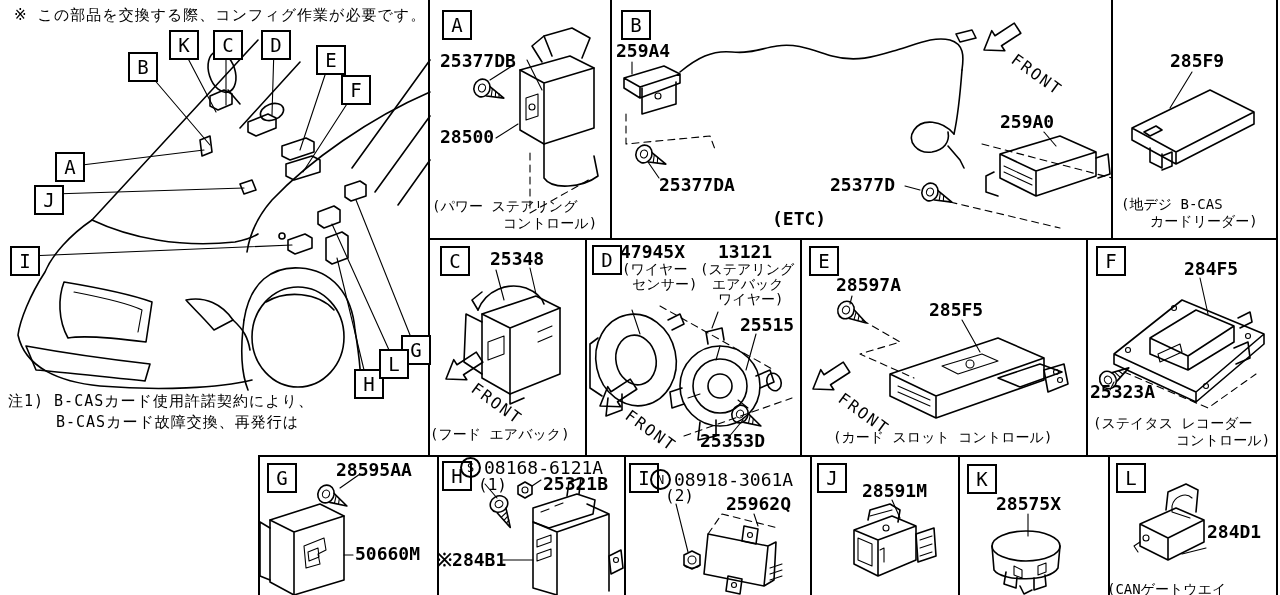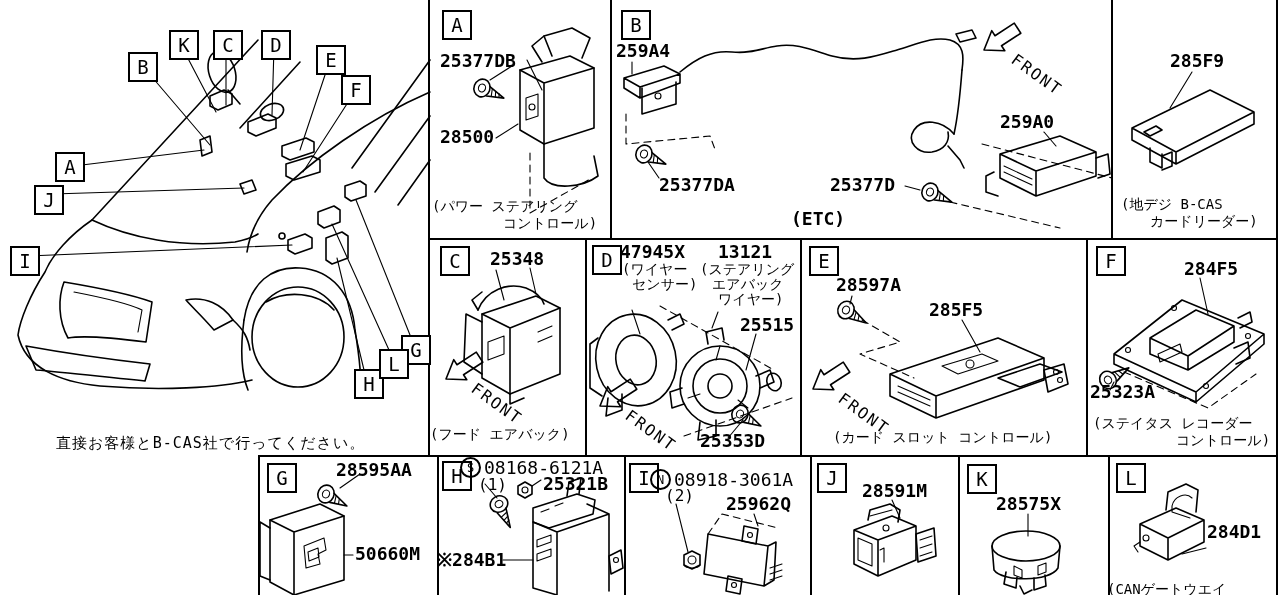--- a/index.html
+++ b/index.html
@@ -40,21 +40,23 @@
   <div class="vline" style="left:1086px;top:238px;height:219px"></div>
   <div class="hline" style="left:258px;top:455px;width:1020px"></div>
   <div class="vline" style="left:258px;top:455px;height:140px"></div>
   <div class="vline" style="left:437px;top:455px;height:140px"></div>
   <div class="vline" style="left:624px;top:455px;height:140px"></div>
   <div class="vline" style="left:810px;top:455px;height:140px"></div>
   <div class="vline" style="left:958px;top:455px;height:140px"></div>
   <div class="vline" style="left:1108px;top:455px;height:140px"></div>
   <div class="vline" style="left:1276px;top:0;height:595px"></div>
 
-  <div class="note" style="left:56px;top:436px">直接お客様とB-CAS社で行ってください。</div>
+  <div class="note" style="left:14px;top:8px">※ この部品を交換する際、コンフィグ作業が必要です。</div>
+  <div class="note" style="left:8px;top:394px">注1) B-CASカード使用許諾契約により、</div>
+  <div class="note" style="left:56px;top:415px">B-CASカード故障交換、再発行は</div>
 
   <svg style="left:0;top:20px" width="430" height="437" viewBox="0 0 430 437">
 
     <path d="M258,20 L92,200"></path>
     <path d="M300,42 L240,108"></path>
     <path d="M430,40 L352,148"></path>
     <path d="M430,96 L375,172"></path>
     <path d="M430,140 L398,185"></path>
 
     <path d="M430,72 C370,98 310,140 272,180 C258,196 250,212 247,232"></path>
@@ -144,21 +146,21 @@
     <path class="dash thin" d="M98,125 L98,185"></path>
     <path class="dash thin" d="M98,185 L160,150"></path>
     <path class="thin" d="M64,110 L86,96"></path>
   </svg>
 
   <div class="lbox" style="left:621px;top:10px">B</div>
   <div class="pn" style="left:616px;top:42px">259A4</div>
   <div class="pn" style="left:659px;top:176px">25377DA</div>
   <div class="pn" style="left:830px;top:176px">25377D</div>
   <div class="pn" style="left:1000px;top:113px">259A0</div>
-  <div class="pn" style="left:791px;top:210px">(ETC)</div>
+  <div class="pn" style="left:772px;top:210px">(ETC)</div>
   <svg style="left:612px;top:26px" width="496" height="205" viewBox="0 0 496 205">
     <path class="thin" d="M20,36 L20,48"></path>
     <path d="M12,52 L52,40 L68,48 L28,61 Z M12,52 L12,62 L28,72 L28,61 M68,48 L68,57 L28,72"></path>
     <path d="M30,62 L30,88 L64,78 L64,56"></path>
       <circle class="thin" cx="46" cy="70" r="3"></circle>
     <path d="M68,46 C85,32 100,24 120,26 C140,28 150,22 165,20 C185,17 200,24 220,30 C245,37 265,30 285,24 C305,18 322,10 338,14 C352,18 352,30 350,44"></path>
     <path d="M344,8 L360,4 L364,12 L348,16 Z"></path>
     <path d="M350,44 C348,70 346,90 342,108"></path>
     <path d="M342,108 C330,94 310,92 302,104 C294,116 306,128 320,126 C332,124 338,116 336,106"></path>
     <path d="M336,120 L348,134 L352,142"></path>

